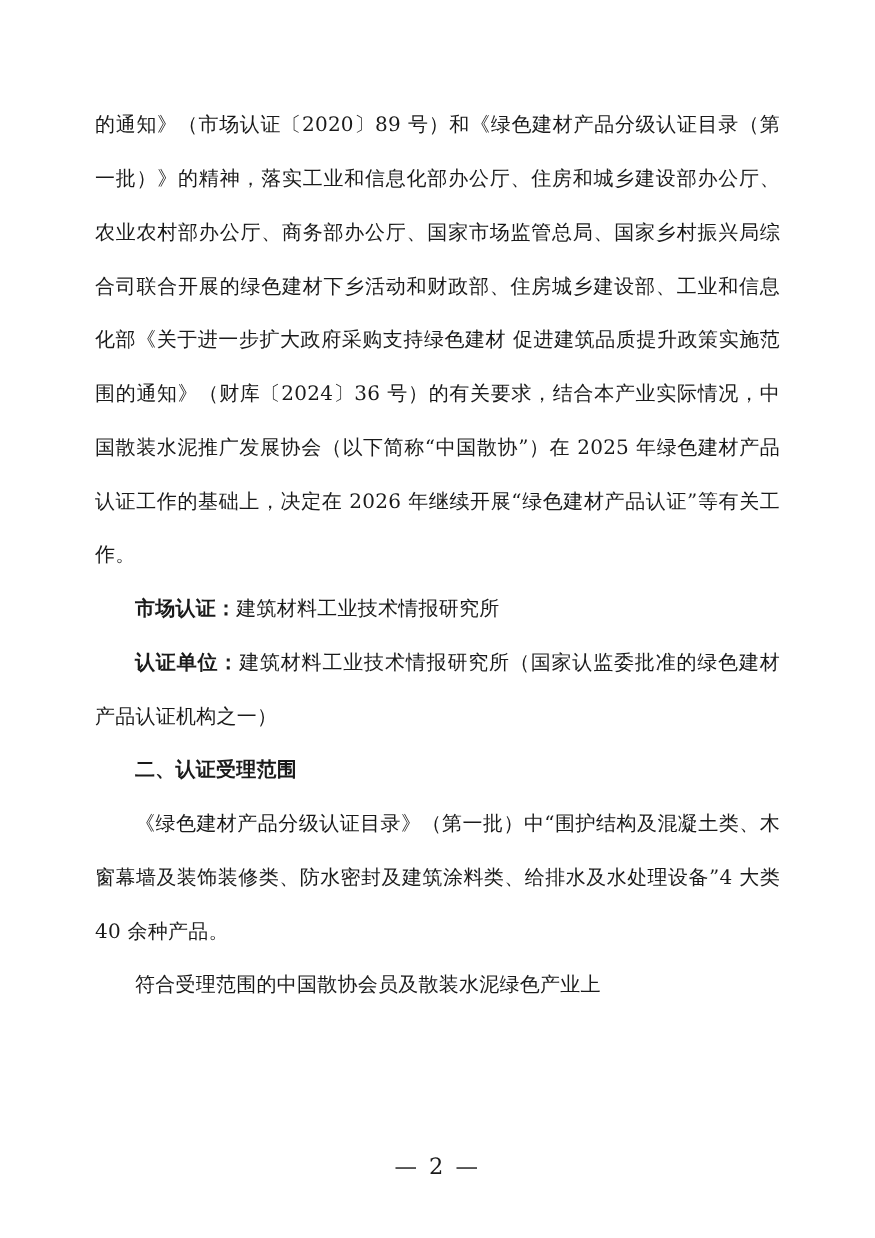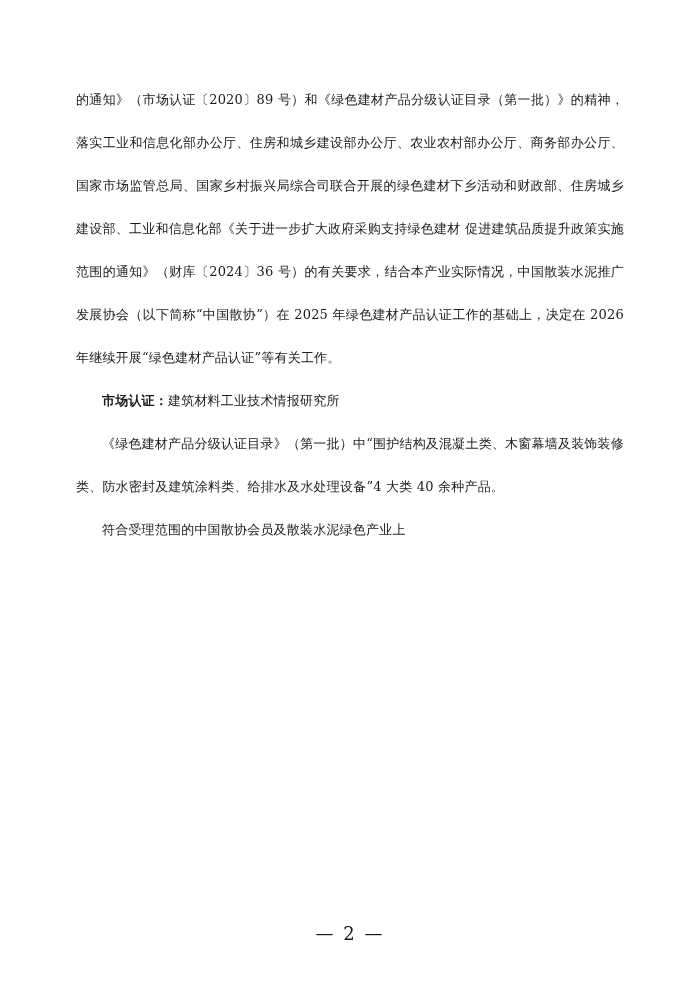--- a/index.html
+++ b/index.html
@@ -15,21 +15,21 @@
     overflow: hidden;
   }
   .page {
     position: relative;
     width: 700px;
     height: 990px;
     box-sizing: border-box;
     padding: 78px 76px 0 76px;
   }
   .doc-body {
-    font-size: 13px;
+    font-size: 16px;
     line-height: 43px;
     text-align: justify;
     text-justify: inter-ideograph;
     letter-spacing: 0.2px;
   }
   .para {
     margin: 0;
     text-indent: 0;
   }
   .para.indent2 {
@@ -59,21 +59,23 @@
 <body>
 
 <div class="page">
   <div class="doc-body">
 
     <p class="para">的通知》（市场认证〔2020〕89 号）和《绿色建材产品分级认证目录（第一批）》的精神，落实工业和信息化部办公厅、住房和城乡建设部办公厅、农业农村部办公厅、商务部办公厅、国家市场监管总局、国家乡村振兴局综合司联合开展的绿色建材下乡活动和财政部、住房城乡建设部、工业和信息化部《关于进一步扩大政府采购支持绿色建材 促进建筑品质提升政策实施范围的通知》（财库〔2024〕36 号）的有关要求，结合本产业实际情况，中国散装水泥推广发展协会（以下简称“中国散协”）在 2025 年绿色建材产品认证工作的基础上，决定在 2026 年继续开展“绿色建材产品认证”等有关工作。</p>
 
 
     <p class="para indent2"><span class="sublabel">市场认证：</span><span>建筑材料工业技术情报研究所</span></p>
 
+    <p class="para indent2"><span class="sublabel">认证单位：</span><span>建筑材料工业技术情报研究所（国家认监委批准的绿色建材产品认证机构之一）</span></p>
 
+    <p class="heading">二、认证受理范围</p>
 
     <p class="para indent2">《绿色建材产品分级认证目录》（第一批）中“围护结构及混凝土类、木窗幕墙及装饰装修类、防水密封及建筑涂料类、给排水及水处理设备”4 大类 40 余种产品。</p>
 
 
     <p class="para indent2">符合受理范围的中国散协会员及散装水泥绿色产业上</p>
 
   </div>
 
   <div class="page-number">— 2 —</div>
 </div>

